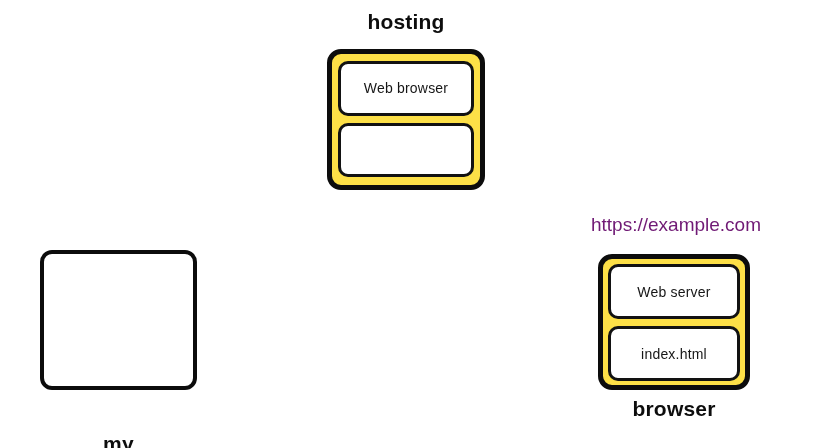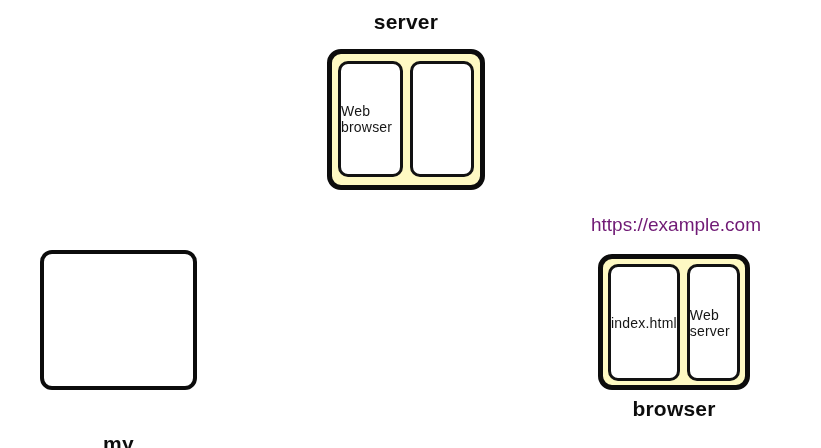--- a/index.html
+++ b/index.html
@@ -32,25 +32,25 @@
     position: absolute;
     font-weight: 400;
     font-size: 19px;
     line-height: 23px;
     text-align: center;
     color: #701a75;
   }
   .outer-box {
     position: absolute;
     box-sizing: border-box;
-    background: #fef9c3;
+    background: #fde047;
     border: 5px solid #0c0c0c;
     border-radius: 14px;
     display: flex;
-    flex-direction: row;
+    flex-direction: column;
   }
   .inner-box {
     box-sizing: border-box;
     background: #ffffff;
     border: 3px solid #121212;
     border-radius: 10px;
     flex: 1;
     display: flex;
     align-items: center;
     justify-content: center;
@@ -81,40 +81,40 @@
     left: 598px; top: 254px; width: 152px; height: 136px;
     padding: 5px 5px 4px 5px; gap: 7px;
   }
   #hosting-title { left: 598px; top: 397px; width: 152px; }
 </style>
 </head>
 <body>
 
 <div class="canvas">
 
-  <div class="node-title" id="visitor-title">server</div>
+  <div class="node-title" id="visitor-title">hosting</div>
 
   <div class="outer-box" id="visitor-box">
     <div class="inner-box">
       <span>Web browser</span>
     </div>
     <div class="inner-box">
       <span></span>
     </div>
   </div>
 
   <div id="my-box"></div>
   <div class="node-title" id="my-title">my</div>
 
   <div class="url-label" id="hosting-url">https://example.com</div>
 
   <div class="outer-box" id="hosting-box">
     <div class="inner-box">
-      <span>index.html</span>
+      <span>Web server</span>
     </div>
     <div class="inner-box">
-      <span>Web server</span>
+      <span>index.html</span>
     </div>
   </div>
 
   <div class="node-title" id="hosting-title">browser</div>
 
 </div>
 
 </body></html>

